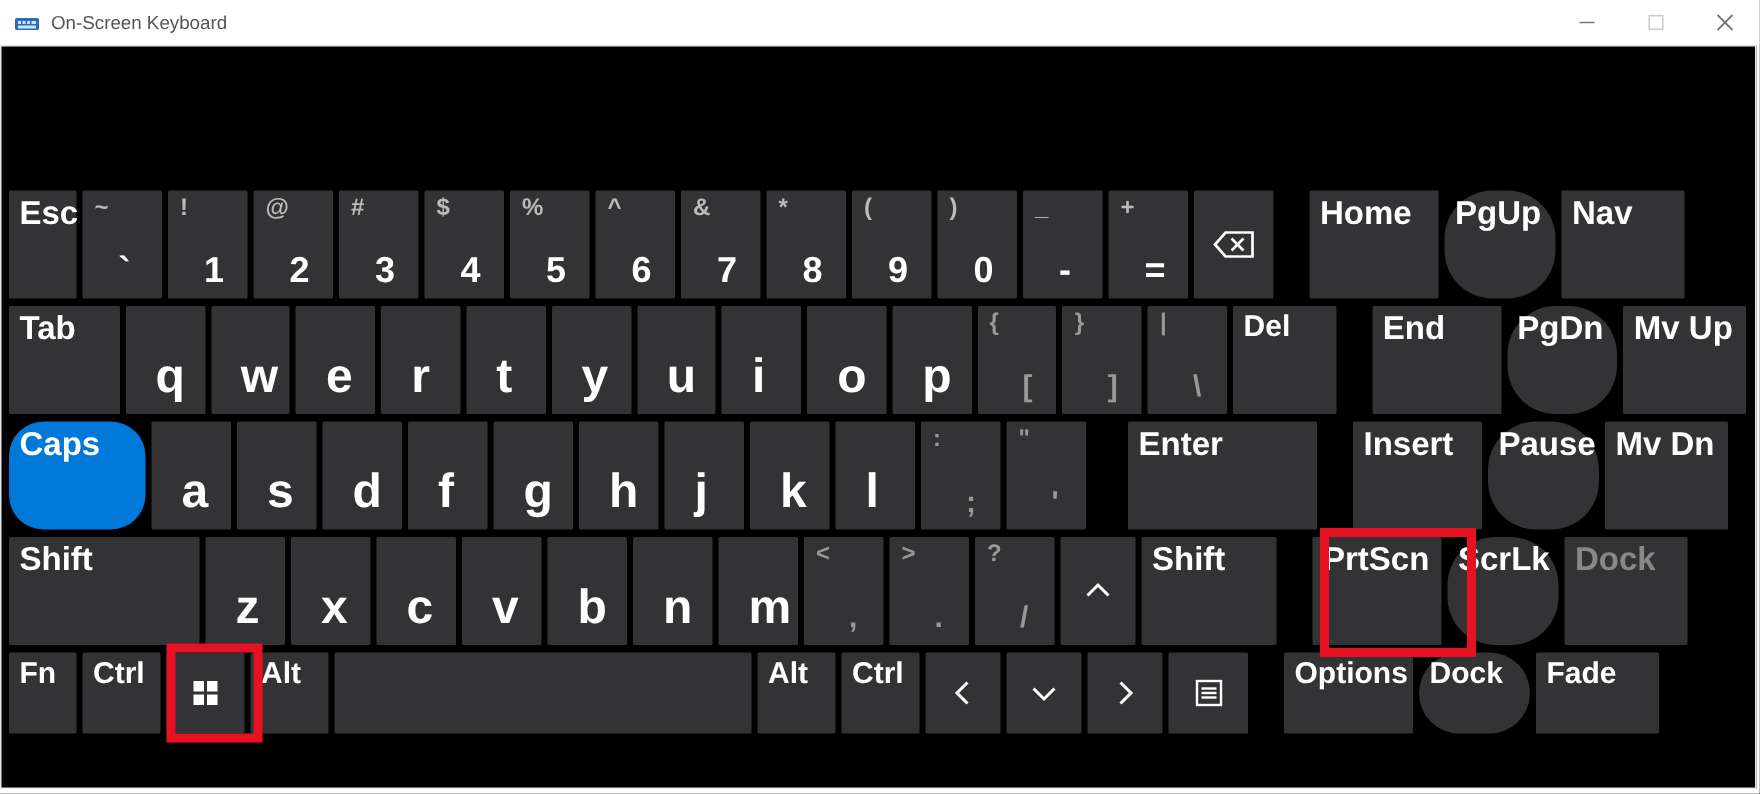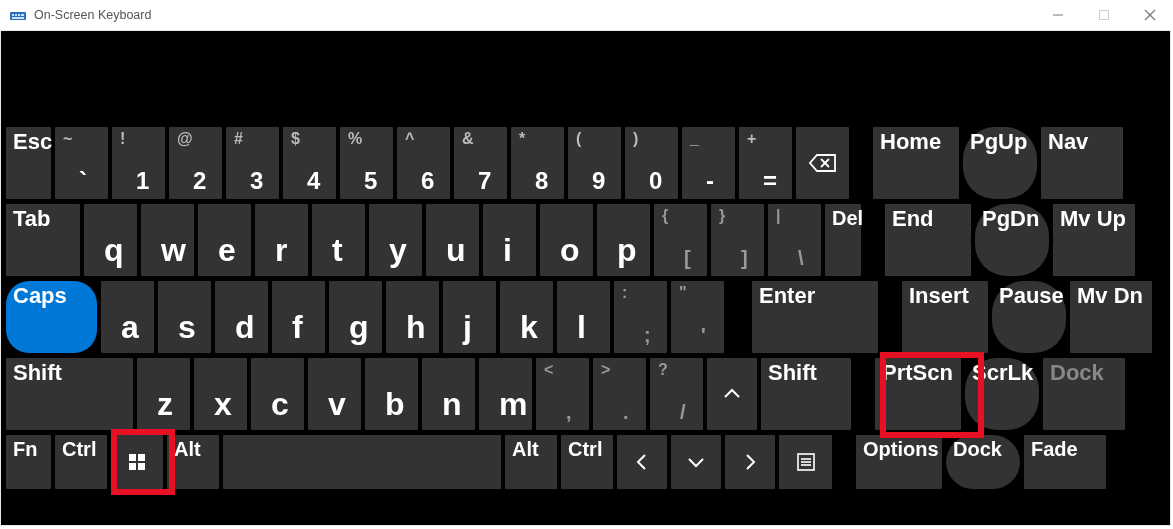--- a/index.html
+++ b/index.html
@@ -102,21 +102,21 @@
   }
   
   .key.pair .top { color: #999; font-size: 16px; }
   .key.pair .bot { color: #999; font-size: 20px; left: 30px; bottom: 8px; }
   
   .w-esc    { width: 45px; }
   .w-num    { width: 53px; }
   .w-back   { width: 53px; }
   .w-tab    { width: 74px; }
   .w-letter { width: 53px; }
-  .w-del    { width: 36px; }
+  .w-del    { width: 69px; }
   .w-caps   { width: 91px; border-radius: 23px; }
   .w-enter  { width: 126px; margin-left: 24px; }
   .w-lshift { width: 127px; }
   .w-rshift { width: 90px; }
   .w-arrow  { width: 50px; }
   .w-fn     { width: 45px; }
   .w-ctrl   { width: 52px; }
   .w-win    { width: 52px; }
   .w-alt    { width: 52px; }
   .w-space  { width: 278px; }

